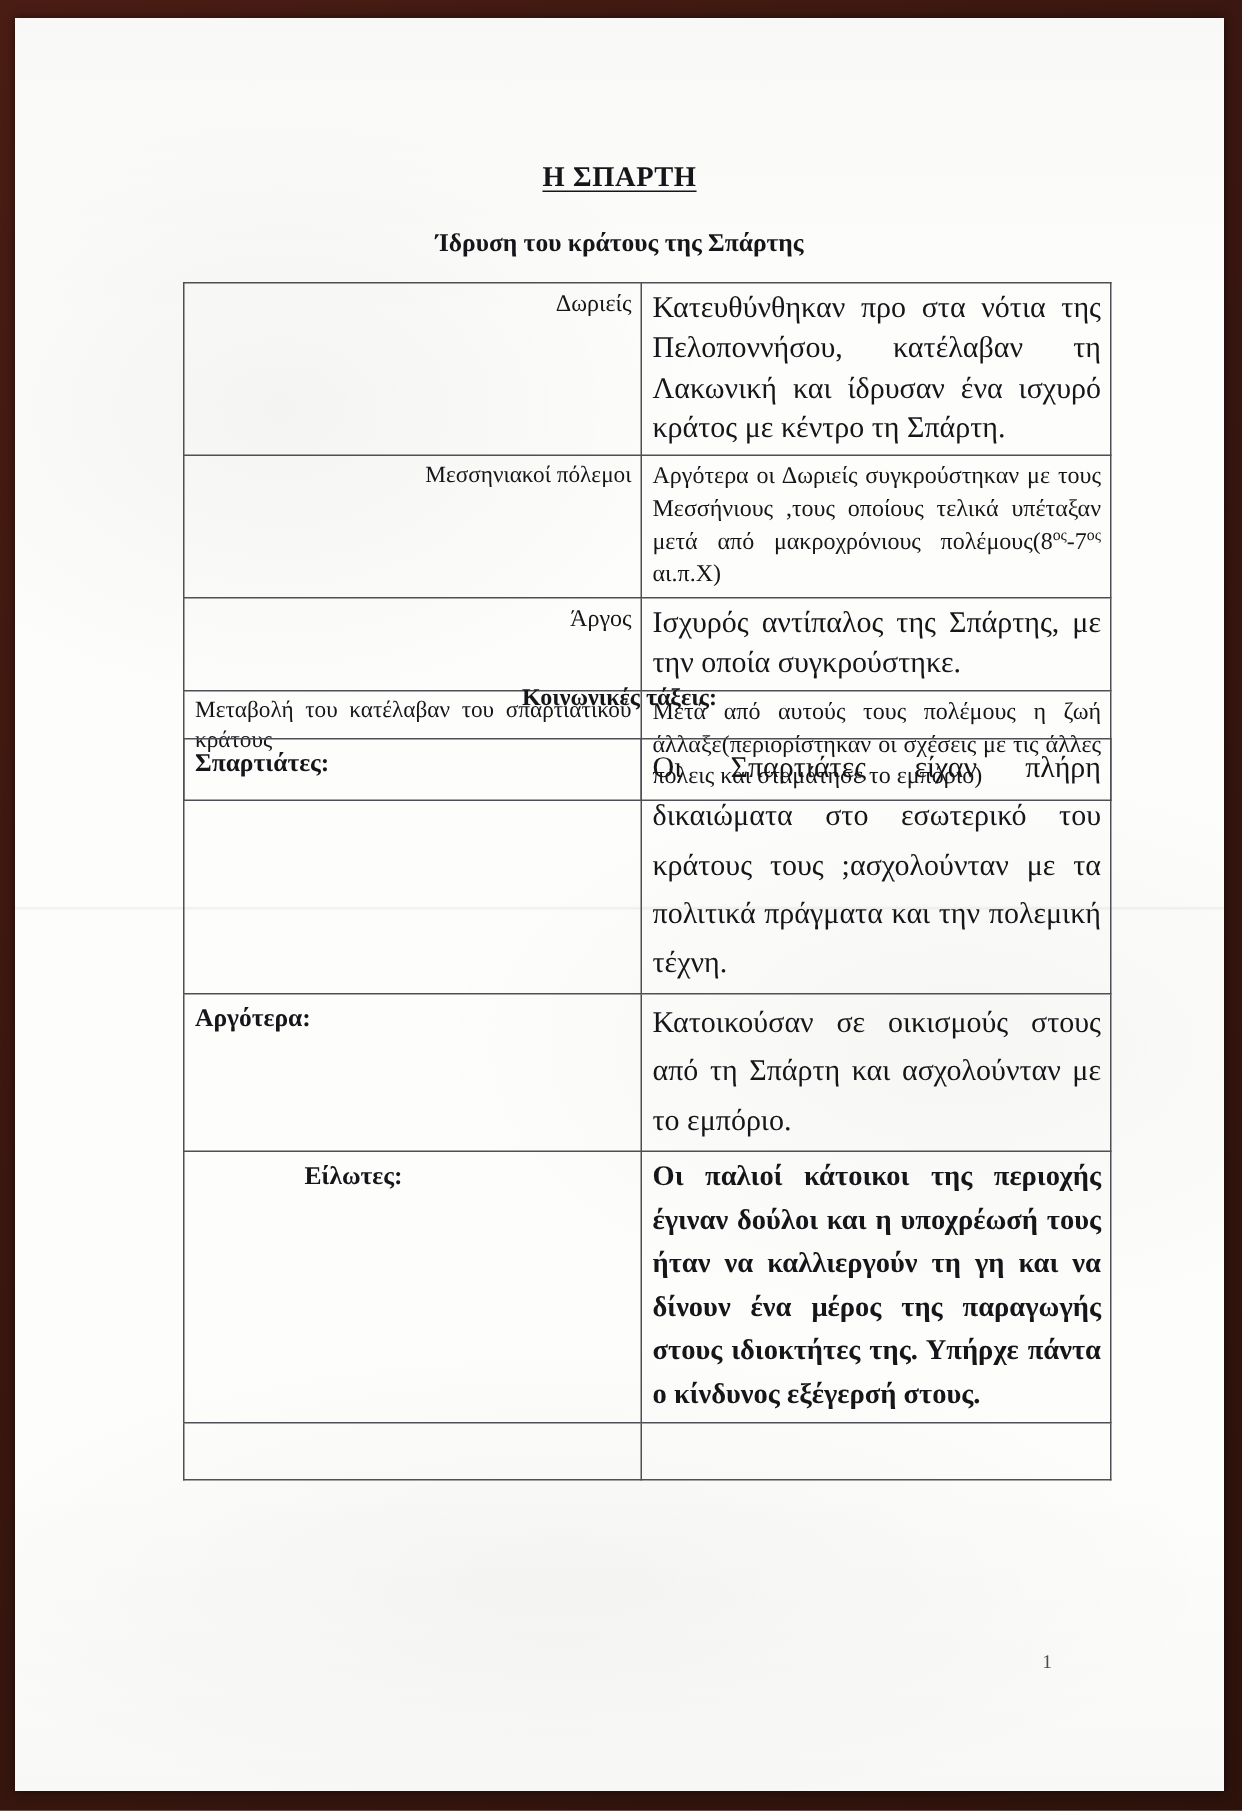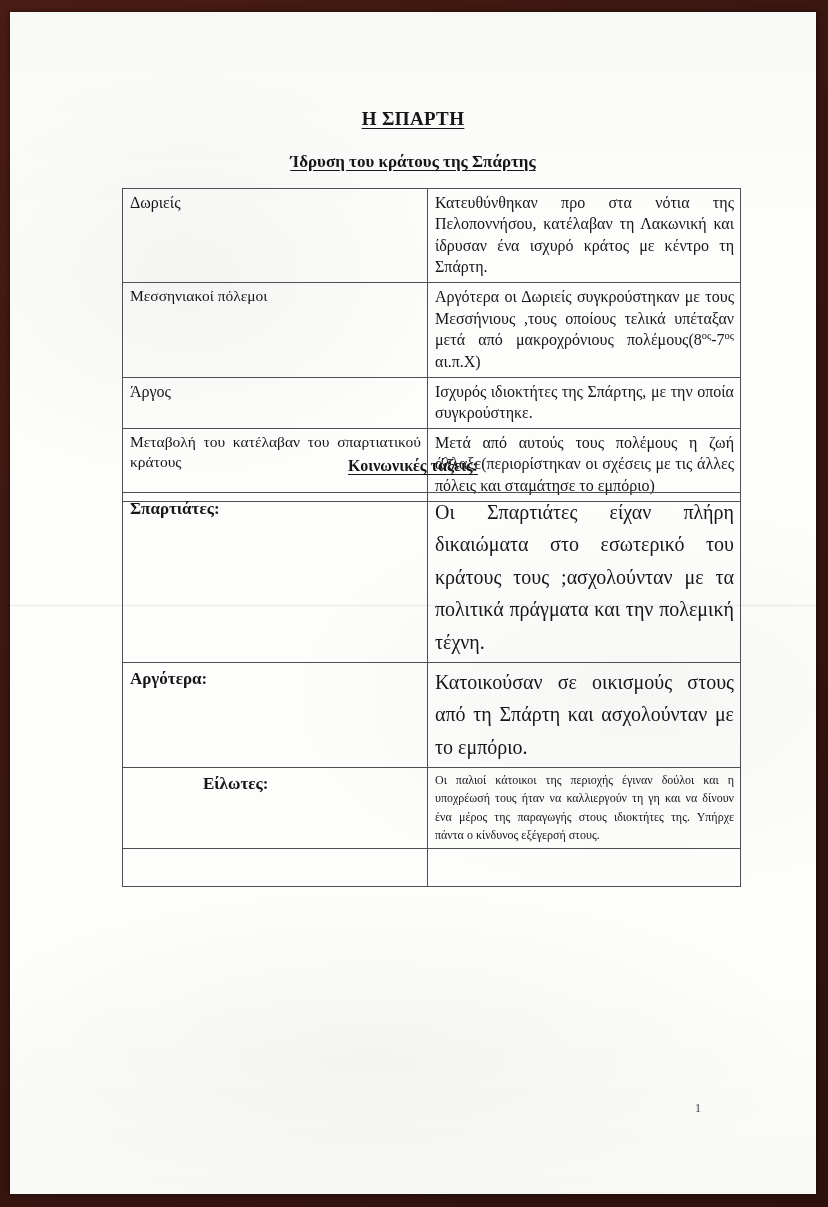--- a/index.html
+++ b/index.html
@@ -74,21 +74,21 @@
   }
   .doc-title span { text-decoration: underline; text-underline-offset: 3px; }
 
   .section-heading {
     position: absolute;
     width: 806px;
     text-align: center;
     font-size: 17px;
     font-weight: bold;
   }
-  .section-heading span { text-decoration: underline; text-underline-offset: 3px; text-align: center; }
+  .section-heading span { text-underline-offset: 3px; text-align: center; }
 
   #heading-foundation { top: 140px; }
   #heading-classes    { top: 445px; font-size: 16px; }
 
   
   table.doc-table {
     position: absolute;
     border-collapse: collapse;
     table-layout: fixed;
     background: transparent;
@@ -98,47 +98,47 @@
     vertical-align: top;
     padding: 3px 6px 4px 7px;
   }
 
   
   #table-foundation {
     left: 112px;
     top: 176px;
     width: 602px;
   }
-  #table-foundation td { font-size: 15.5px; line-height: 1.30; }
+  #table-foundation td { font-size: 15.5px; line-height: 1.30; text-align: right; }
   #table-foundation td.label { width: 291px; font-size: 16px; line-height: 1.32; }
   #table-foundation td.desc  { width: 299px; text-align: justify; text-align-last: left; }
   #table-foundation tr.small td.desc { font-size: 16px; line-height: 1.36; }
   #table-foundation tr.small td.label { font-size: 15.5px; }
-  #table-foundation td.desc.bigger { font-size: 16px; line-height: 1.34; }
+  #table-foundation td.desc.bigger { font-size: 20px; line-height: 1.34; }
 
   
   #table-classes {
     left: 112px;
     top: 480px;
     width: 602px;
   }
   #table-classes td { font-size: 20px; line-height: 1.62; }
   #table-classes td.label {
     width: 291px;
     font-weight: bold;
     font-size: 17px;
     line-height: 1.5;
   }
   #table-classes td.label.indented { padding-left: 80px; }
   #table-classes td.desc {
     width: 299px;
     text-align: justify;
     text-align-last: left;
   }
-  #table-classes tr.tight td.desc { font-size: 12px; line-height: 1.52; }
+  #table-classes tr.tight td.desc { font-size: 19px; line-height: 1.52; font-weight: bold; }
   #table-classes td.blank { height: 30px; }
 
   .sup-ord { font-size: 0.66em; vertical-align: super; line-height: 0; }
 
   .page-number {
     position: absolute;
     left: 0;
     top: 1088px;
     width: 806px;
     text-align: center;
@@ -171,21 +171,21 @@
           <tr>
             <td class="label">Δωριείς</td>
             <td class="desc bigger">Κατευθύνθηκαν προ στα νότια της Πελοποννήσου, κατέλαβαν τη Λακωνική και ίδρυσαν ένα ισχυρό κράτος με κέντρο τη Σπάρτη.</td>
           </tr>
           <tr class="small">
             <td class="label">Μεσσηνιακοί πόλεμοι</td>
             <td class="desc"><span>Αργότερα οι Δωριείς συγκρούστηκαν με τους Μεσσήνιους ,τους οποίους τελικά υπέταξαν μετά από μακροχρόνιους πολέμους(8</span><span class="sup-ord">ος</span><span>-7</span><span class="sup-ord">ος</span><span> αι.π.Χ)</span></td>
           </tr>
           <tr>
             <td class="label">Άργος</td>
-            <td class="desc bigger">Ισχυρός ιδιοκτήτες της Σπάρτης, με την οποία συγκρούστηκε.</td>
+            <td class="desc bigger">Ισχυρός αντίπαλος της Σπάρτης, με την οποία συγκρούστηκε.</td>
           </tr>
           <tr class="small">
             <td class="label" style="text-align: justify; text-align-last: left;">Μεταβολή του κατέλαβαν του σπαρτιατικού κράτους</td>
             <td class="desc">Μετά από αυτούς τους πολέμους η ζωή άλλαξε(περιορίστηκαν οι σχέσεις με τις άλλες πόλεις και σταμάτησε το εμπόριο)</td>
           </tr>
         </tbody>
       </table>
 
       <div class="section-heading" id="heading-classes">
         <span>Κοινωνικές τάξεις:</span>

